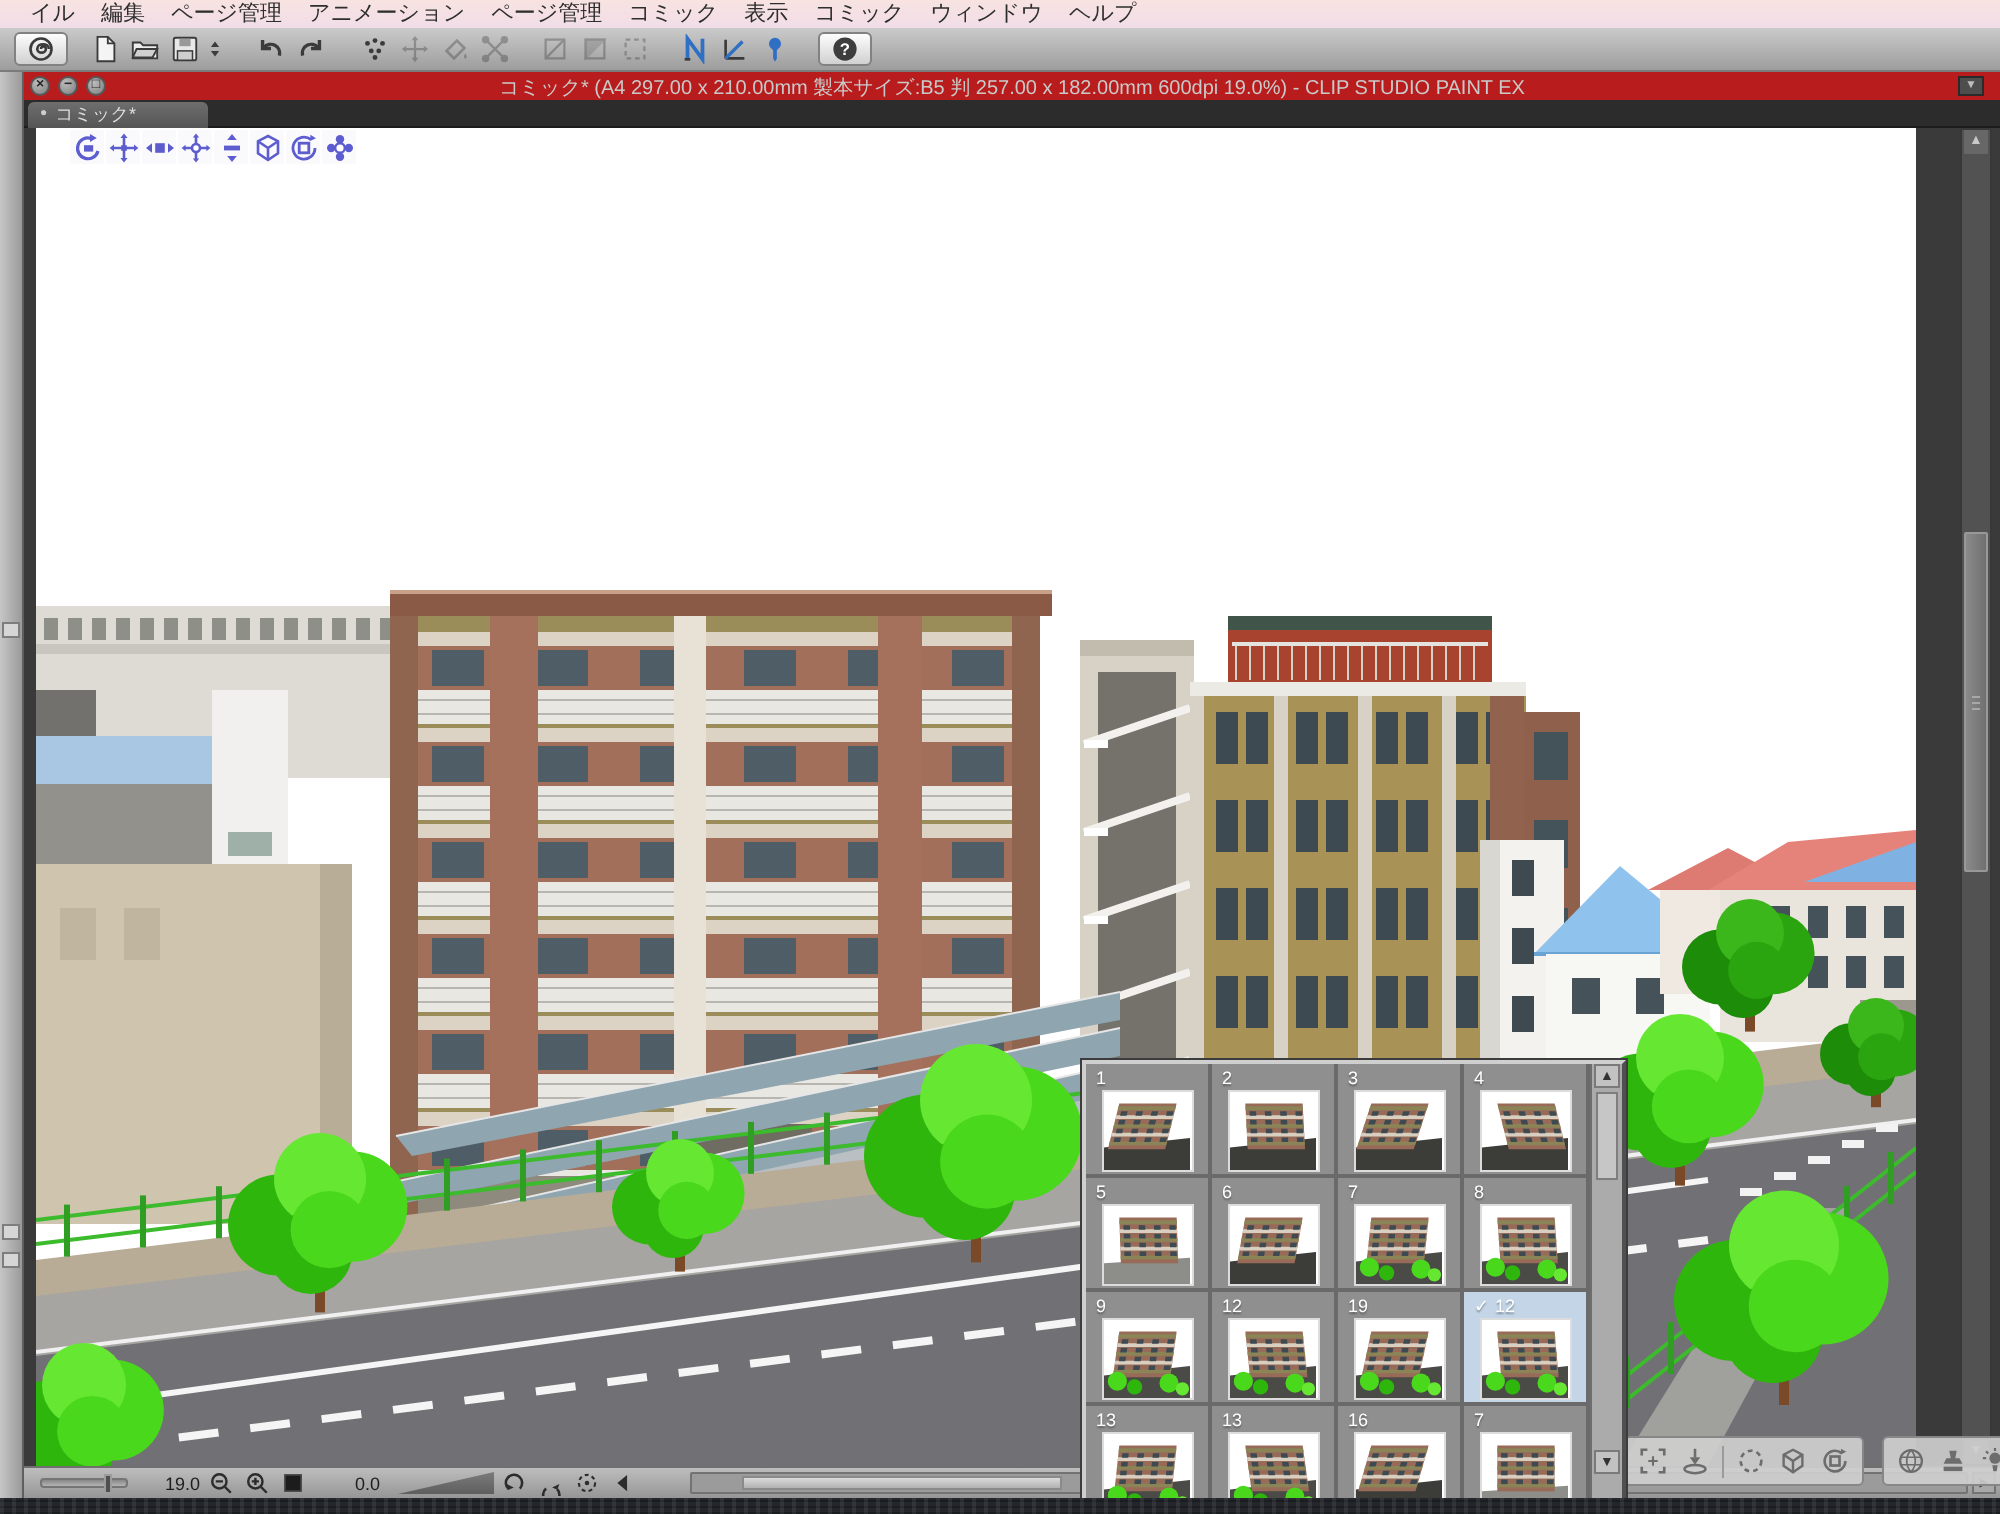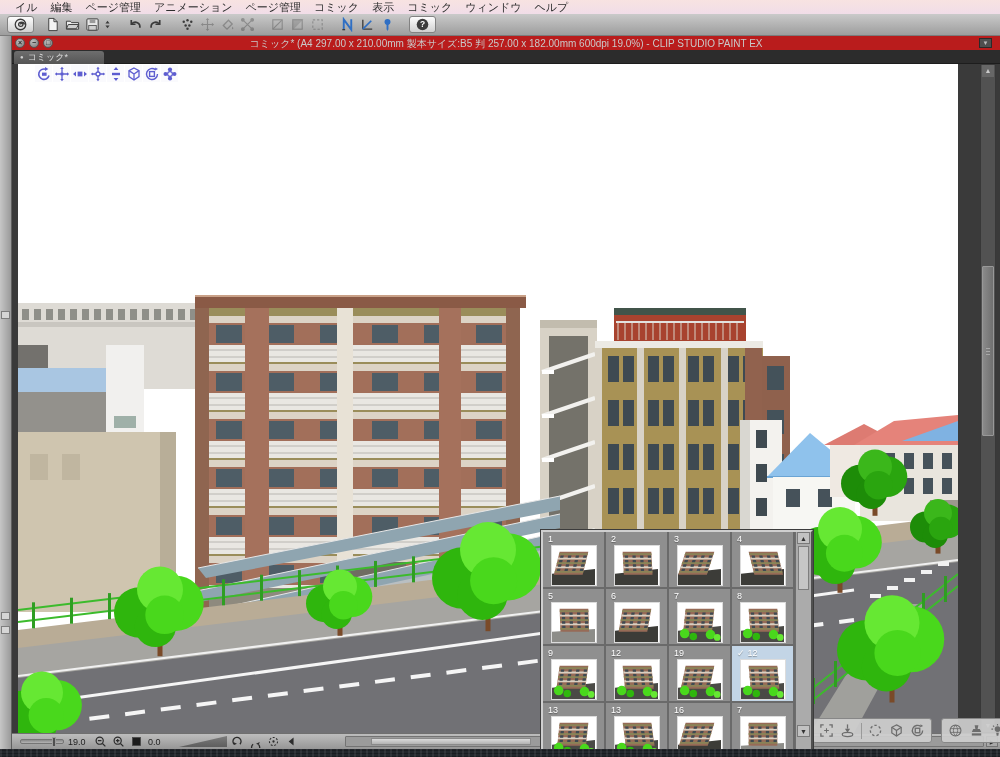--- a/index.html
+++ b/index.html
@@ -35,21 +35,21 @@
 .vt-icon svg{width:16px;height:16px}
 
 .vscroll{position:absolute;right:4px;top:0;width:16px;height:669px;background:#525252;border:1px solid #383838}
 .v-arrow{position:absolute;left:1px;right:1px;height:12px;background:#676767;color:#c9c9c9;font-size:7px;line-height:12px;text-align:center}
 .vthumb{position:absolute;left:1px;right:1px;top:201px;height:170px;background:linear-gradient(90deg,#8a8a8a,#707070);border:1px solid #989898;border-radius:1px}
 .vthumb:after{content:"";position:absolute;left:3px;right:3px;top:50%;height:1px;background:#a8a8a8;box-shadow:0 3px 0 #a8a8a8,0 -3px 0 #a8a8a8}
 
 .statusbar{position:absolute;bottom:0;left:0;right:0;height:16px;background:linear-gradient(#bdbdbd,#969696);border-top:1px solid #6f6f6f;display:flex;align-items:center;font-size:9px;color:#1e1e1e}
 .zoom-slider{width:44px;height:5px;background:linear-gradient(#888,#b4b4b4);border:1px solid #757575;border-radius:2px;margin-left:8px;position:relative;flex:none}
 .zoom-thumb{position:absolute;left:31px;top:-3px;width:4px;height:10px;background:#4f4f4f;border:1px solid #9d9d9d}
-.sb-val{margin-left:4px;min-width:22px;text-align:left;flex:none}
+.sb-val{margin-left:14px;min-width:22px;text-align:right;flex:none}
 .sb-btn{width:16px;height:14px;margin-left:2px;display:flex;align-items:center;justify-content:center;flex:none}
 .sb-btn svg{width:13px;height:13px}
 .rot-wedge{width:48px;height:11px;margin-left:9px;background:linear-gradient(#7b7b7b,#5e5e5e);clip-path:polygon(0 100%,100% 0,100% 100%);flex:none}
 .hscroll{position:absolute;left:333px;right:16px;top:2px;height:11px;background:#9b9b9b;border:1px solid #737373;border-radius:1px}
 .hthumb{position:absolute;left:25px;width:160px;top:1px;bottom:1px;background:linear-gradient(#dadada,#b2b2b2);border:1px solid #8a8a8a}
 .h-arrow{position:absolute;right:2px;top:2px;width:12px;height:11px;background:#a8a8a8;border:1px solid #737373;font-size:6px;line-height:10px;text-align:center;color:#2c2c2c}
 
 .preset-panel{position:absolute;left:541px;top:530px;width:272px;height:219px;background:#9a9a9a;border-top:2px solid #cfcfcf;border-left:2px solid #cfcfcf;border-right:2px solid #505050;box-shadow:0 0 0 1px #3c3c3c;z-index:6;overflow:hidden}
 .preset-grid{position:absolute;left:0;top:0;width:254px;display:grid;grid-template-columns:repeat(4,63px);grid-auto-rows:57px}
 .preset-cell{background:#8f8f8f;border-right:2px solid #6a6a6a;border-bottom:2px solid #6a6a6a;overflow:hidden}

